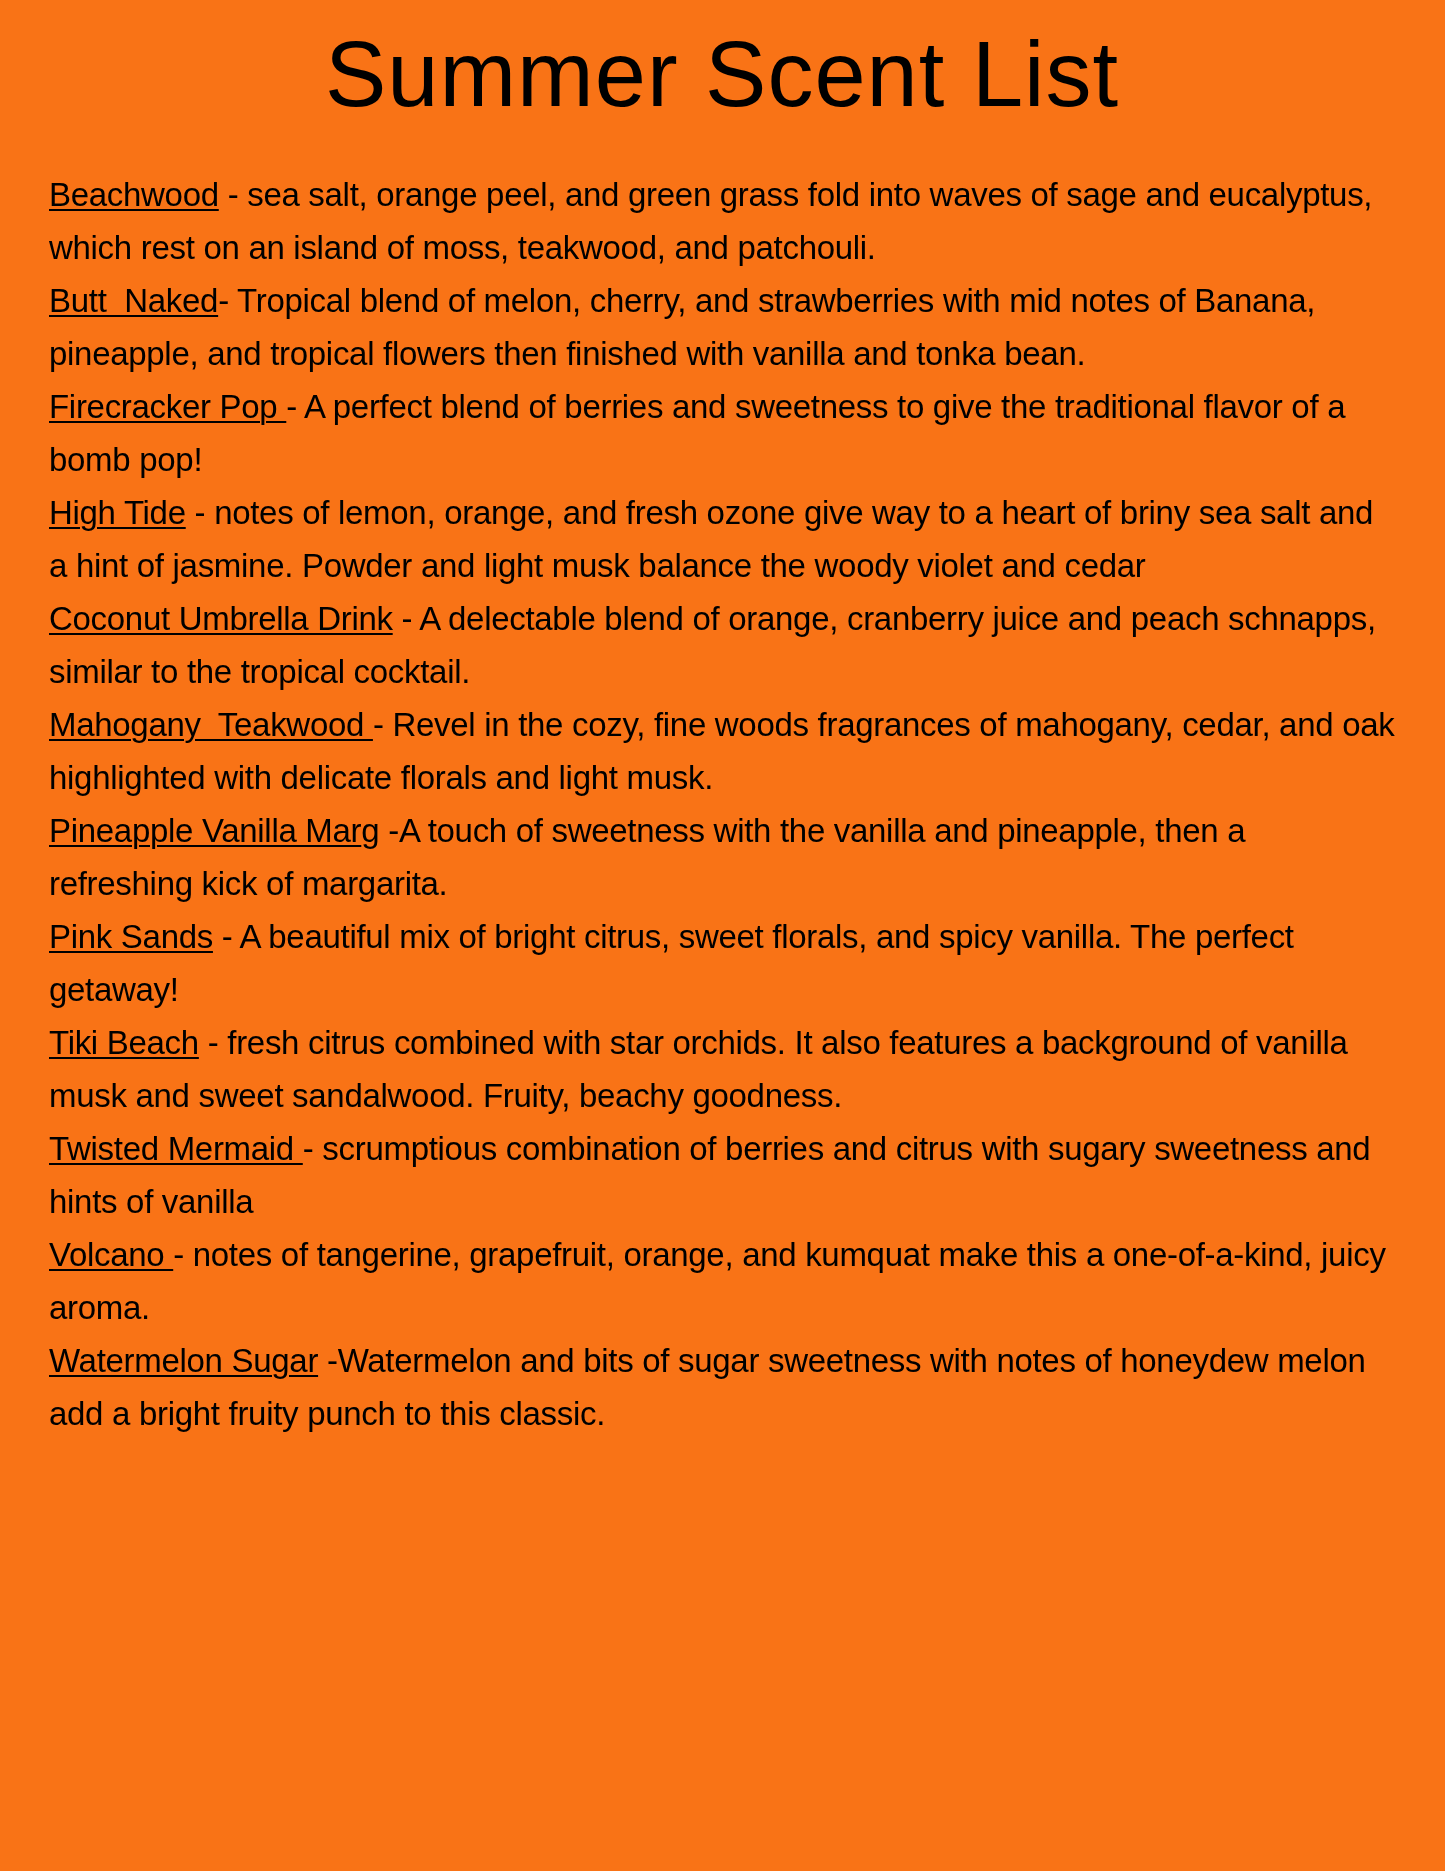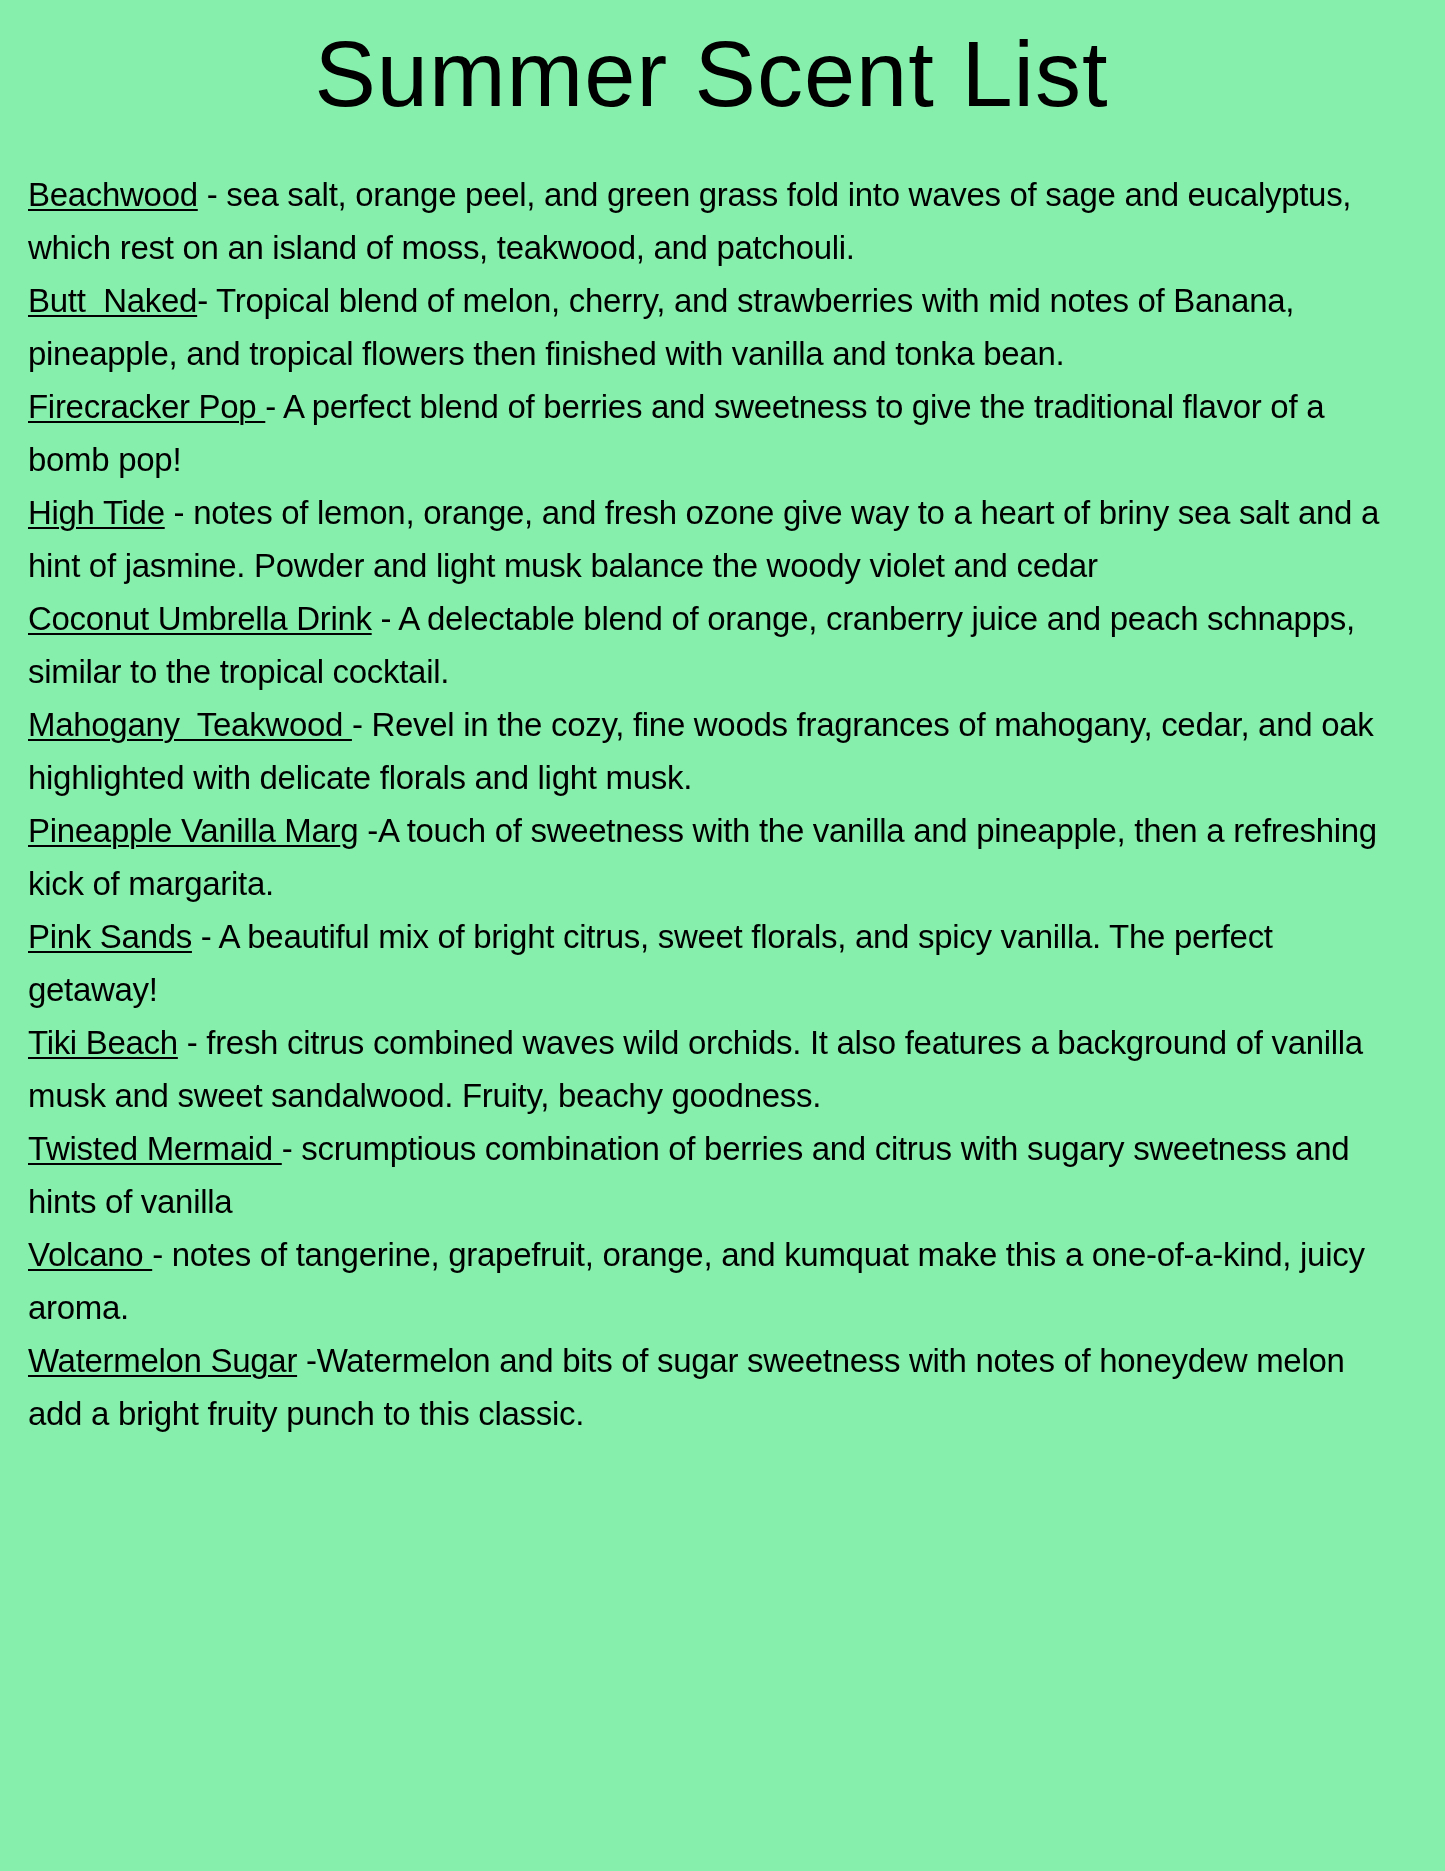--- a/index.html
+++ b/index.html
@@ -5,25 +5,25 @@
   html, body {
     margin: 0;
     padding: 0;
     background: #ffffff;
   }
   .page {
     position: relative;
     width: 1445px;
     height: 1871px;
     box-sizing: border-box;
-    background: #86efac;
+    background: #f97316;
     color: #000000;
     font-family: "Liberation Sans", sans-serif;
     overflow: hidden;
-    padding: 0 50px 0 28px;
+    padding: 0 50px 0 49px;
   }
   .title {
     margin: 0;
     padding-top: 28px;
     text-align: center;
     font-size: 92px;
     font-weight: 400;
     line-height: 1.0;
     letter-spacing: 1px;
     color: #000000;
@@ -57,18 +57,18 @@
   <h1 class="title">Summer Scent List</h1>
   <div class="entries">
     <p class="entry"><span class="scent-name">Beachwood</span><span class="scent-desc"> - sea salt, orange peel, and green grass fold into waves of sage and eucalyptus, which rest on an island of moss, teakwood, and patchouli.</span></p>
     <p class="entry"><span class="scent-name">Butt  Naked</span><span class="scent-desc">- Tropical blend of melon, cherry, and strawberries with mid notes of Banana, pineapple, and tropical flowers then finished with vanilla and tonka bean.</span></p>
     <p class="entry"><span class="scent-name">Firecracker Pop </span><span class="scent-desc">- A perfect blend of berries and sweetness to give the traditional flavor of a bomb pop!</span></p>
     <p class="entry"><span class="scent-name">High Tide</span><span class="scent-desc"> - notes of lemon, orange, and fresh ozone give way to a heart of briny sea salt and a hint of jasmine. Powder and light musk balance the woody violet and cedar</span></p>
     <p class="entry"><span class="scent-name">Coconut Umbrella Drink</span><span class="scent-desc"> - A delectable blend of orange, cranberry juice and peach schnapps, similar to the tropical cocktail.</span></p>
     <p class="entry"><span class="scent-name">Mahogany  Teakwood </span><span class="scent-desc">- Revel in the cozy, fine woods fragrances of mahogany, cedar, and oak highlighted with delicate florals and light musk.</span></p>
     <p class="entry"><span class="scent-name">Pineapple Vanilla Mar</span><span class="scent-desc">g -A touch of sweetness with the vanilla and pineapple, then a refreshing kick of margarita.</span></p>
     <p class="entry"><span class="scent-name">Pink Sands</span><span class="scent-desc"> - A beautiful mix of bright citrus, sweet florals, and spicy vanilla. The perfect getaway!</span></p>
-    <p class="entry"><span class="scent-name">Tiki Beach</span><span class="scent-desc"> - fresh citrus combined waves wild orchids. It also features a background of vanilla musk and sweet sandalwood. Fruity, beachy goodness.</span></p>
+    <p class="entry"><span class="scent-name">Tiki Beach</span><span class="scent-desc"> - fresh citrus combined with star orchids. It also features a background of vanilla musk and sweet sandalwood. Fruity, beachy goodness.</span></p>
     <p class="entry"><span class="scent-name">Twisted Mermaid </span><span class="scent-desc">- scrumptious combination of berries and citrus with sugary sweetness and hints of vanilla</span></p>
     <p class="entry"><span class="scent-name">Volcano </span><span class="scent-desc">- notes of tangerine, grapefruit, orange, and kumquat make this a one-of-a-kind, juicy aroma.</span></p>
     <p class="entry"><span class="scent-name">Watermelon Sugar</span><span class="scent-desc"> -Watermelon and bits of sugar sweetness with notes of honeydew melon add a bright fruity punch to this classic.</span></p>
   </div>
 </div>
 
 </body></html>

